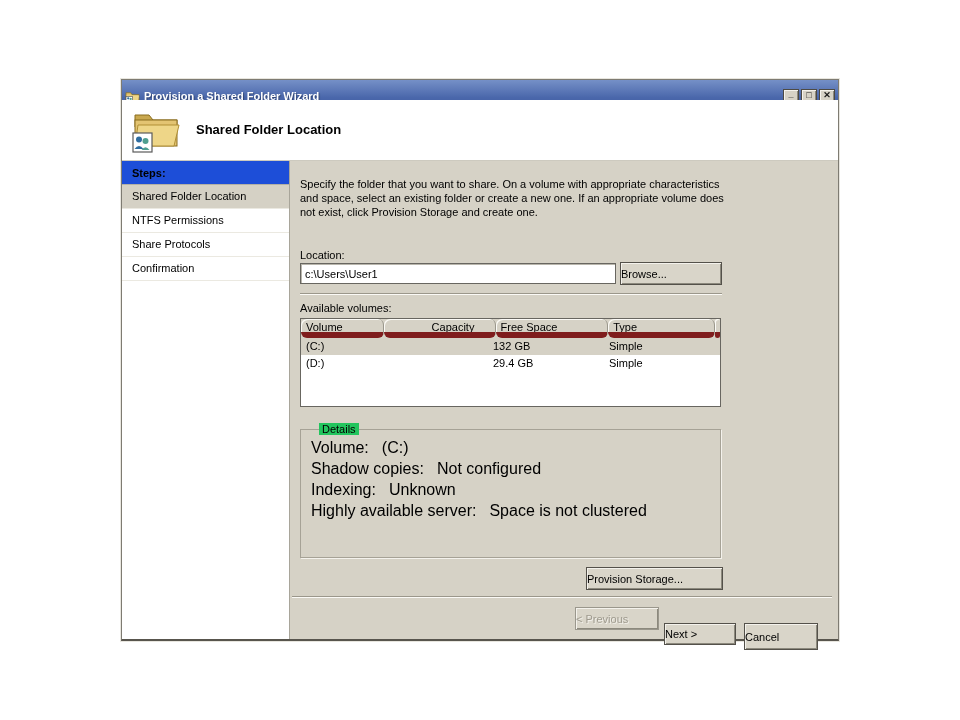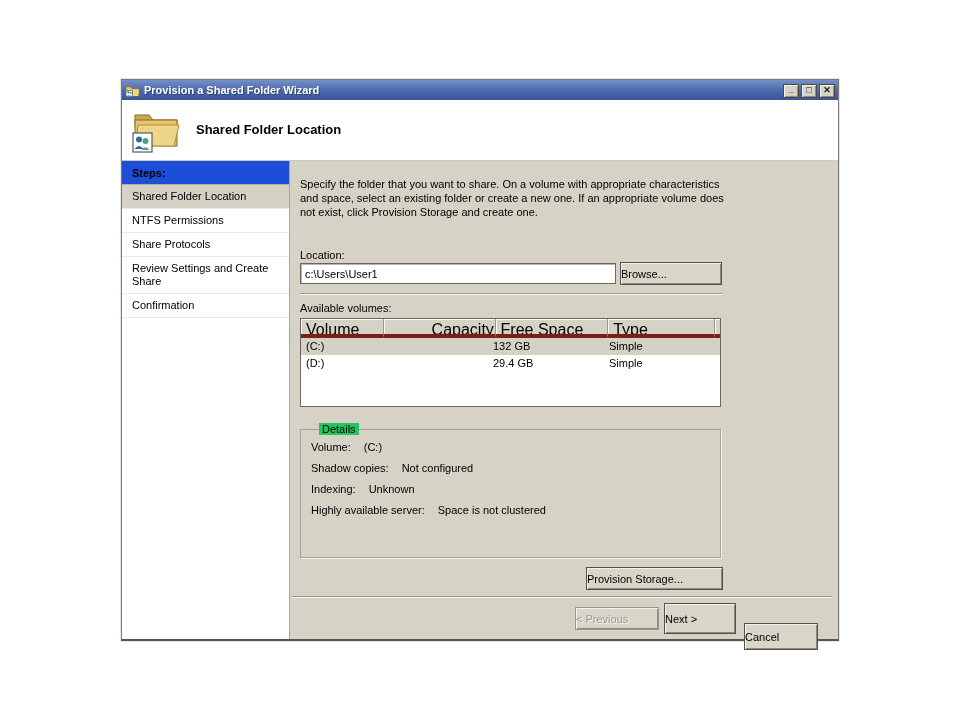--- a/index.html
+++ b/index.html
@@ -9,21 +9,21 @@
   .dialog {
     position:absolute; left:121px; top:79px; width:718px; height:562px;
     background:#d6d2c6; border:1px solid #7e7b72; border-bottom:2px solid #58554d;
     box-shadow: 0 0 0 1px #e8e6df;
   }
 
   
   .titlebar {
     position:absolute; left:0; top:0; right:0; height:20px;
     background:linear-gradient(180deg,#7590c7 0%,#4a67ab 55%,#3a569d 100%);
-    display:flex; padding:4px 3px;
+    display:flex; align-items:center; padding:16px 3px;
   }
   .titlebar .ticon { width:15px; height:13px; margin-right:4px; flex:0 0 auto; }
   .titlebar .ttext {
     color:#fff; font-size:11px; font-weight:bold; flex:1 1 auto;
     white-space:nowrap; overflow:hidden; text-shadow:1px 1px 1px rgba(0,0,0,.35);
   }
   .winbtn {
     width:16px; height:14px; margin-left:2px; background:#d6d2c6;
     border:1px solid #4d4a43;
     box-shadow: inset 1px 1px 0 #f5f3ed, inset -1px -1px 0 #8d8a7e;
@@ -87,46 +87,46 @@
           border-top:1px solid #9b978b; border-bottom:1px solid #fbfaf6; }
 
   .vol-label { position:absolute; left:10px; top:141px; font-size:11px; color:#000; }
 
   .vol-table {
     position:absolute; left:10px; top:157px; width:421px; height:89px;
     background:#fff; border:1px solid #686660; overflow:hidden;
   }
   .vt-header { display:flex; height:19px; background:#d6d2c6; }
   .vt-h {
-    font-size:16px; color:#000; padding:2px 0 0 5px;
-    border-right:1px solid #9a978c; border-bottom:4px solid #7f1d1d;
-    box-shadow: inset 1px 1px 0 #fbfaf6; white-space:nowrap; overflow:hidden;
+    font-size:11px; color:#000; padding:2px 0 0 5px;
+    border-right:1px solid #9a978c; border-bottom:6px solid #7f1d1d;
+    box-shadow: inset 1px 1px 0 #fbfaf6; white-space:nowrap; overflow:hidden;border-radius:6px;
   }
   .vt-h.c0 { width:85px; } .vt-h.c1 { width:114px;padding-left:48px; } .vt-h.c2 { width:116px; }
   .vt-h.c3 { width:110px; } .vt-h.c4 { flex:1 1 auto; border-right:none; }
   .vt-row { display:flex; height:17px; font-size:11px; color:#000; }
   .vt-row.selected { background:#d5d1c5; }
   .vt-c { padding:2px 0 0 5px; white-space:nowrap; overflow:hidden; }
   .vt-c.c0 { width:85px; } .vt-c.c1 { width:102px;margin-top:21px; } .vt-c.c2 { width:116px; } .vt-c.c3 { width:110px; }
 
   .details {
     position:absolute; left:10px; top:262px; width:421px; height:135px;
     border:1px solid #a6a296; box-shadow:1px 1px 0 #f4f2ec;
   }
   .details legend {
     font-size:11px; color:#000; margin-left:8px; padding:0 3px; background:#22c55e;
   }
   .details { padding:6px 0 0 10px; }
-  .dt-row { font-size:11px; line-height:13px; margin-bottom:8px; color:#000; }
+  .dt-row { font-size:16px; line-height:13px; margin-bottom:8px; color:#000; }
   .dt-row .dt-label { margin-right:13px; }
 
   .provision-btn { position:absolute; left:296px; top:406px; width:137px; height:23px; }
 
   .prev-btn   { position:absolute; left:285px; top:446px; width:84px; height:23px; }
-  .next-btn   { position:absolute; left:374px; top:442px; width:72px; height:31px; }
+  .next-btn   { position:absolute; left:374px; top:462px; width:72px; height:22px; }
   .cancel-btn { position:absolute; left:454px; top:446px; width:74px; height:27px;margin-top:16px; }
 </style>
 </head>
 <body>
 
 <div class="page">
   <div class="dialog">
 
     <div class="titlebar">
       <svg class="ticon" viewBox="0 0 16 14">
@@ -158,21 +158,20 @@
       <div class="btitle">Shared Folder Location</div>
     </div>
 
     <div class="bodyarea">
 
       <div class="sidebar">
         <div class="steps-heading">Steps:</div>
         <div class="step-item selected">Shared Folder Location</div>
         <div class="step-item">NTFS Permissions</div>
         <div class="step-item">Share Protocols</div>
-        <div class="step-item">Review Settings and Create Share</div>
         <div class="step-item">Confirmation</div>
       </div>
 
       <div class="content">
 
         <div class="instructions">Specify the folder that you want to share. On a volume with appropriate characteristics and space, select an existing folder or create a new one. If an appropriate volume does not exist, click Provision Storage and create one.</div>
 
         <div class="loc-label">Location:</div>
         <input class="loc-input" type="text" value="c:\Users\User1" style="">
         <button class="btn browse-btn">Browse...</button>

